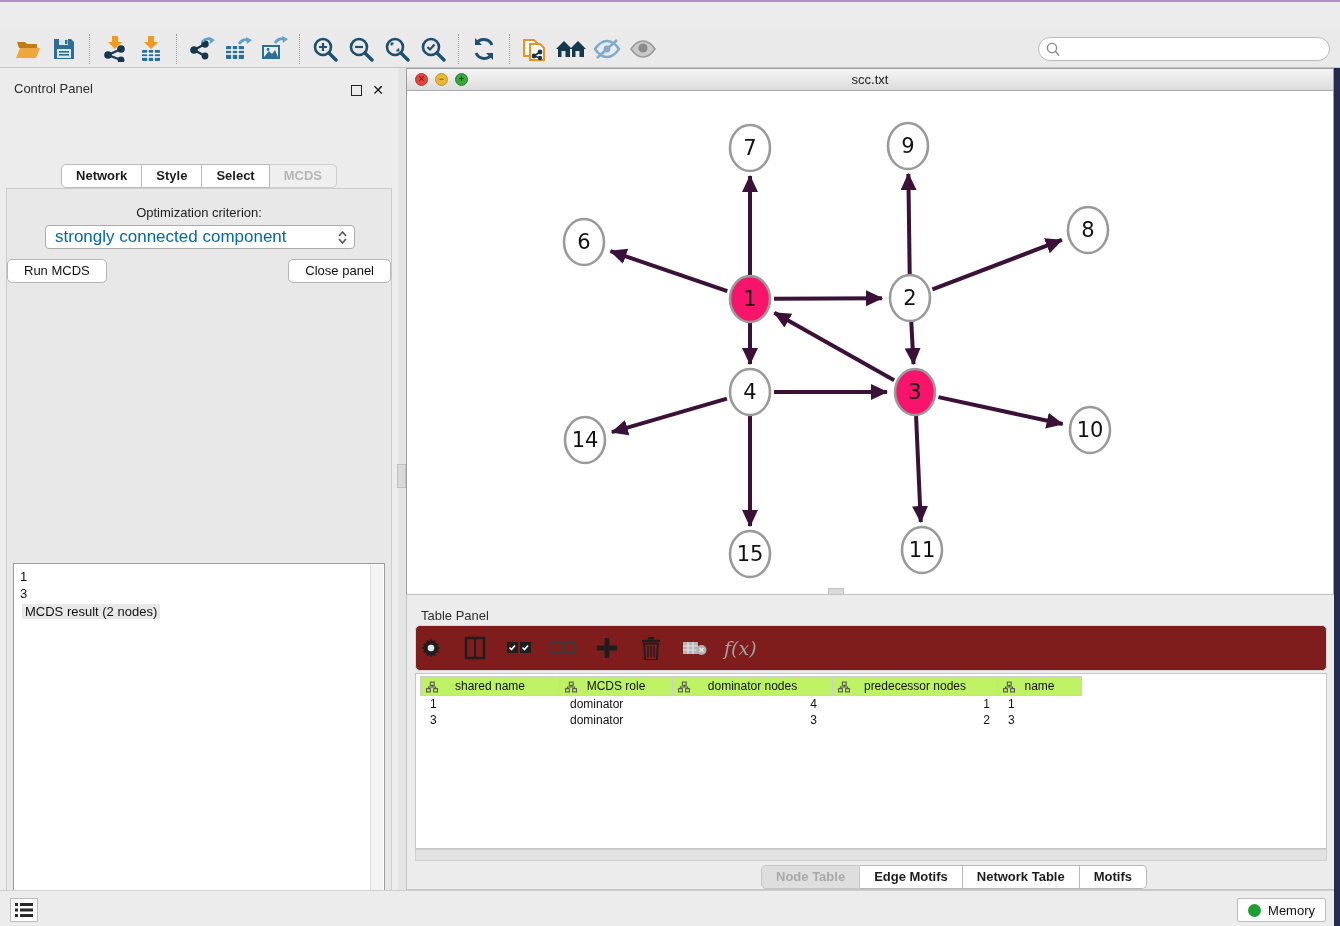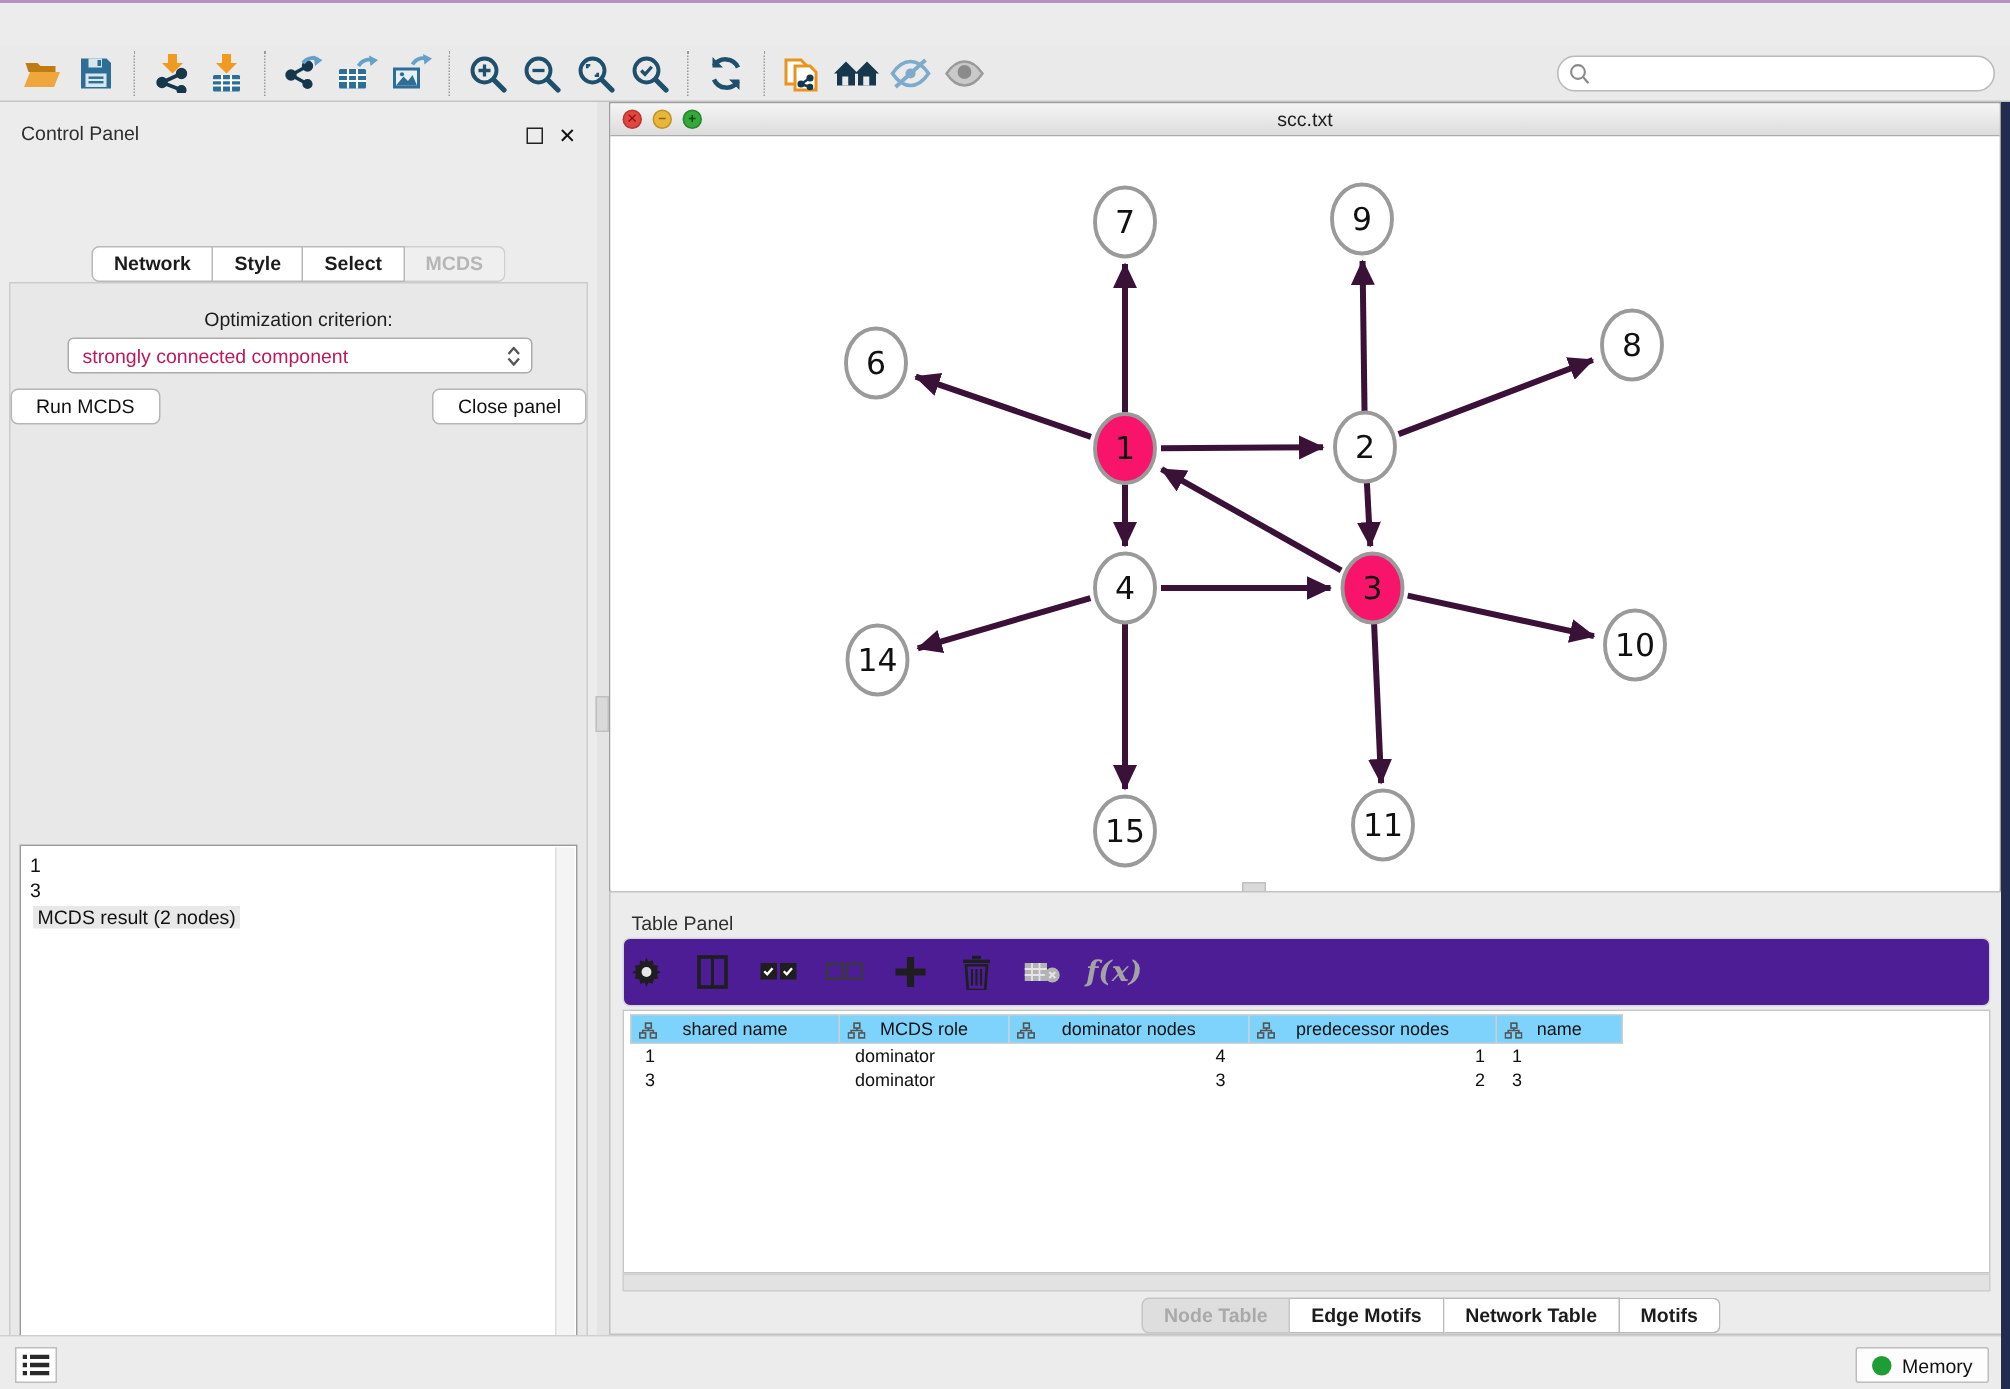--- a/index.html
+++ b/index.html
@@ -36,21 +36,21 @@
   .cp-tab { font-size:13px; font-weight:600; color:#1c1c1c; background:#fff; border:1px solid #b9b9b9;
             border-left:none; padding:3px 14px 4px; }
   .cp-tab:first-child { border-left:1px solid #b9b9b9; border-radius:5px 0 0 5px; }
   .cp-tab:last-child { border-radius:0 5px 5px 0; }
   .cp-tab.selected { background:#efefef; color:#b6b6b6; border-color:#cfcfcf; }
   #cp-body { position:absolute; left:6px; top:120px; width:386px; height:760px; background:#e8e8e8;
              border:1px solid #cccccc; }
   #opt-label { position:absolute; left:0; top:16px; width:100%; text-align:center; font-size:13px; color:#1d1d1d; }
   #criterion-select { position:absolute; left:38px; top:36px; width:310px; height:24px; background:#fff;
                       border:1px solid #ababab; border-radius:4px; display:flex; align-items:center;
-                      font-size:13px; color:#be185d; padding-left:9px; }
+                      font-size:17px; color:#0369a1; padding-left:9px; }
   #criterion-select .sel-arrows { margin-left:auto; margin-right:7px; display:flex; flex-direction:column; gap:1px; }
   .cp-buttons { position:absolute; left:0; top:70px; width:100%; display:flex; justify-content:space-between; gap:23px; }
   .mac-btn { background:#fff; border:1px solid #b5b5b5; border-radius:5px; font-size:13px; color:#111;
              padding:3px 16px 4px; }
   #mcds-fieldset { position:absolute; left:6px; top:374px; width:372px; height:378px;
                    border:1px solid #9c9c9c; background:#fff; }
   #mcds-legend { position:absolute; left:8px; top:-8px; background:#e8e8e8; padding:0 3px; font-size:13px; color:#111;margin-top:48px; }
   #result-lines { position:absolute; left:2px; top:4px; right:16px; bottom:2px; font-size:13px; color:#111;
                   line-height:17px; padding-left:4px; overflow:hidden; }
   #result-scrollbar { position:absolute; right:1px; top:1px; width:13px; bottom:1px; background:#f4f4f4;
@@ -71,28 +71,28 @@
             justify-content:center; font-size:9px; font-weight:bold; line-height:1; }
   .nw-close { background:#e2463d; border:1px solid #b33a31; color:#7e1410; }
   .nw-min   { background:#e8b73a; border:1px solid #c29222; color:#8a6510; }
   .nw-zoom  { background:#35a83a; border:1px solid #2a832e; color:#0f4d13; }
   #nw-titlebar .nw-title { position:absolute; left:0; right:0; text-align:center; font-size:13px; color:#1c1c1c; }
   #graph-canvas { position:absolute; left:0; top:22px; width:926px; height:503px; background:#fff; }
 
   
   #table-panel { position:absolute; left:406px; top:592px; width:1096px; height:296px; background:#ececec;
                  border:1px solid #c2c2c2; }
-  #tp-toolbar { position:absolute; left:8px; top:30px; width:912px; height:46px; background:#4c1d95;
-                border:1px solid #d6d6d6; border-radius:5px; display:flex; align-items:center; gap:14px;font-weight:bold; }
+  #tp-toolbar { position:absolute; left:8px; top:30px; width:912px; height:46px; background:#7f1d1d;
+                border:1px solid #d6d6d6; border-radius:5px; display:flex; align-items:center; gap:14px; }
   .tp-btn { width:30px; height:30px; display:flex; align-items:center; justify-content:center; }
   .fx-label { font-family:"DejaVu Serif","Liberation Serif",serif; font-style:italic; font-size:19px; color:#a3a3a3; }
   #tbl-area { position:absolute; left:8px; top:78px; width:912px; height:176px; background:#fff;
               border:1px solid #c6c6c6; overflow:hidden; }
   #tbl-header { position:absolute; left:4px; top:2px; height:20px; display:flex; }
-  .th-cell { background:#7dd3fc; border:1px solid #cfcfcf; border-left:none; display:flex; align-items:center;
+  .th-cell { background:#bef264; border:1px solid #cfcfcf; border-left:none; display:flex; align-items:center;
              font-size:12px; color:#111; position:relative; }
   .th-cell:first-child { border-left:1px solid #cfcfcf; }
   .th-cell svg { position:absolute; left:5px; top:4px; }
   .th-cell span { width:100%; text-align:center; }
   #tbl-rows { position:absolute; left:4px; top:22px; right:0; }
   .tbl-row { display:flex; height:16px; }
   .td-cell { font-size:12px; color:#111; line-height:16px; white-space:nowrap; }
   #tbl-bottom-strip { position:absolute; left:8px; top:254px; width:912px; height:12px; background:#e2e2e2;
                       border:1px solid #cfcfcf; }
   #tp-tabs { position:absolute; left:0; top:270px; width:100%; display:flex; justify-content:center; }

